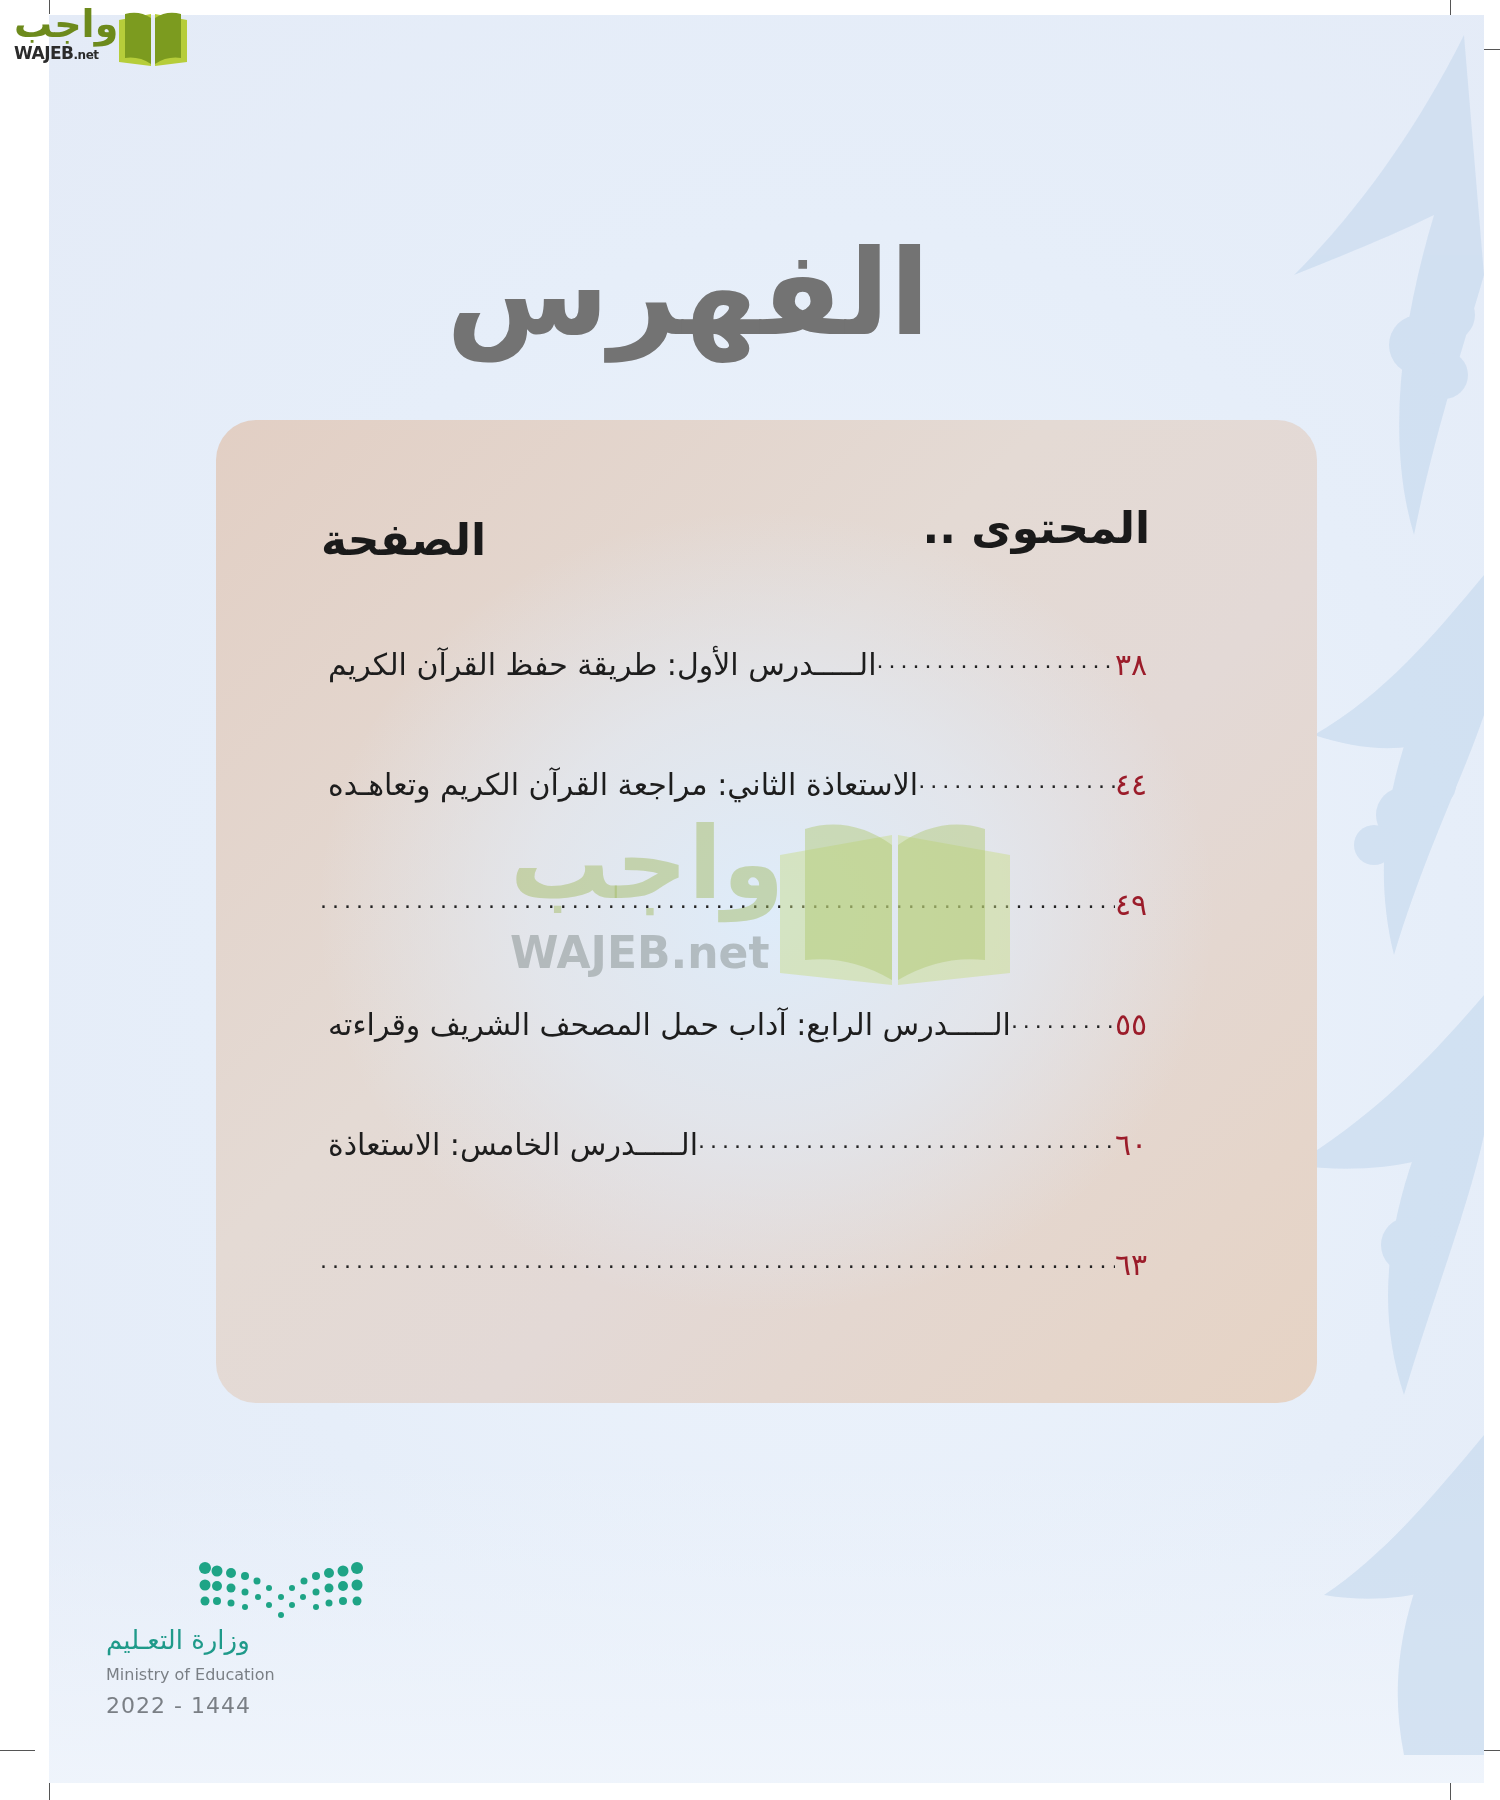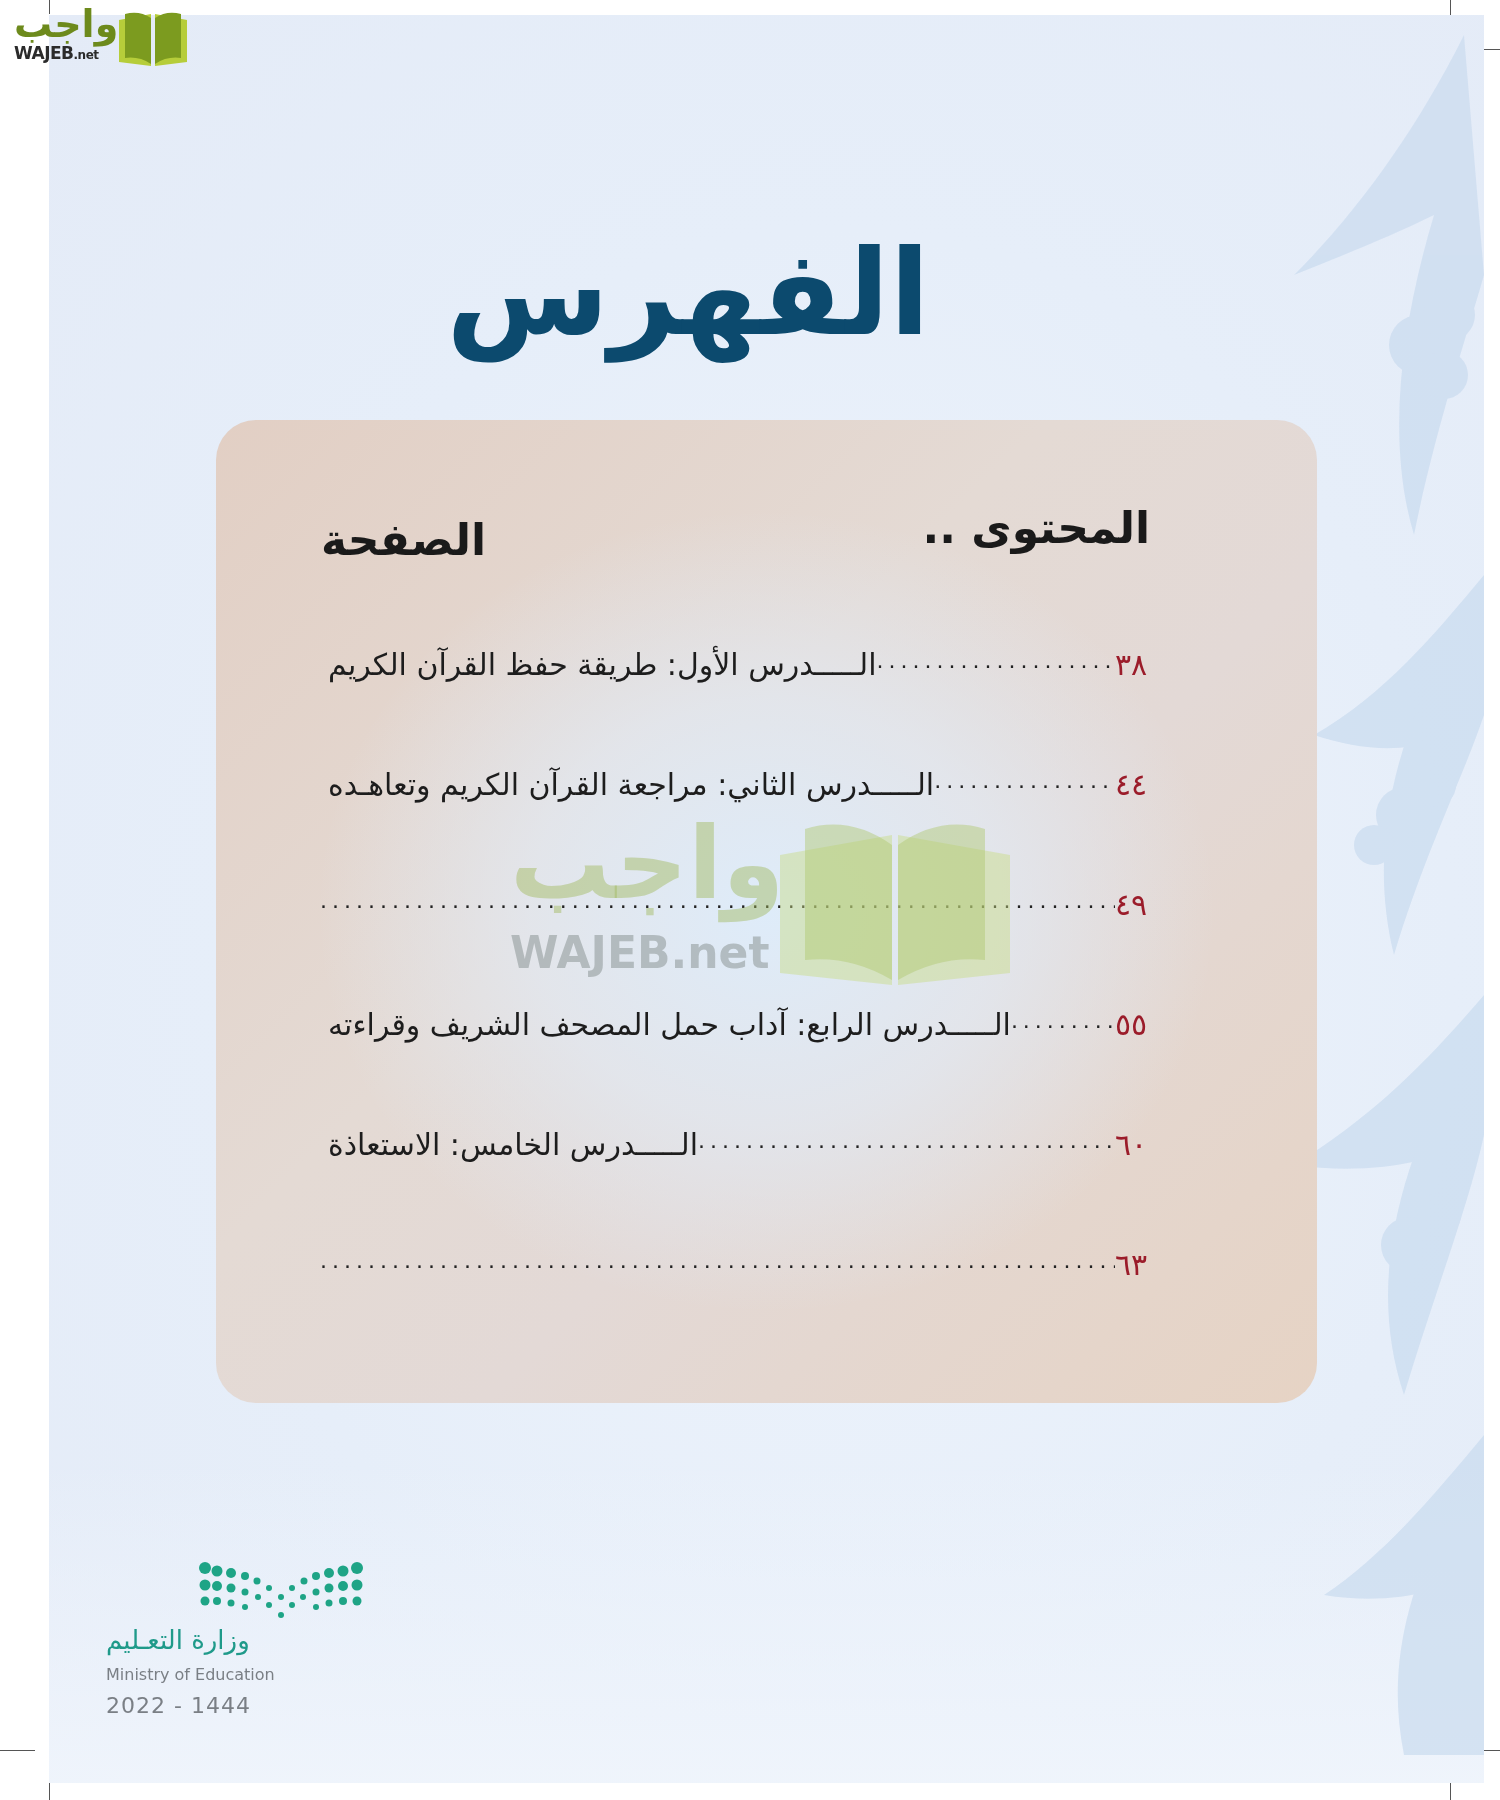--- a/index.html
+++ b/index.html
@@ -13,21 +13,21 @@
   .crop { position:absolute; background:#555; }
   
   .wajeb-logo { position:absolute; left:8px; top:4px; width:185px; height:64px; }
   .wajeb-logo .ar { position:absolute; left:6px; top:0; font-size:38px; font-weight:bold; color:#6d8a1c; line-height:40px; }
   .wajeb-logo .en { position:absolute; left:6px; top:40px; font-size:17px; font-weight:bold; color:#2b2b2b; line-height:18px; letter-spacing:-0.5px; }
   .wajeb-logo .en small { font-size:12px; }
   .wajeb-logo .book { position:absolute; left:105px; top:4px; width:80px; height:60px; }
   
   .title { position:absolute; left:600px; top:218px; width:330px; text-align:center;
            font-family:"DejaVu Sans", sans-serif; font-weight:bold; font-size:118px; line-height:150px;
-           color:#0c4a6e; direction:rtl; letter-spacing:-4px; }
+           color:#737373; direction:rtl; letter-spacing:-4px; }
   
   .panel { position:absolute; left:216px; top:420px; width:1101px; height:983px; border-radius:40px;
            background:
              radial-gradient(ellipse 48% 48% at 50% 50%, rgba(222,236,250,0.98) 0%, rgba(226,234,244,0.7) 45%, rgba(232,219,208,0) 85%),
              linear-gradient(135deg, #e2cfc4 0%, #e4dad4 40%, #e3d9d6 60%, #e6d3c4 100%); }
   .hdr { position:absolute; font-weight:bold; font-size:44px; color:#1a1a1a; direction:rtl; line-height:50px; }
   .hdr-content { right:167px; top:83px;margin-left:48px; }
   .hdr-page { left:105px; top:95px; }
   .row { position:absolute; left:104px; right:140px; height:46px; display:flex; flex-direction:row-reverse; align-items:flex-end;
          font-size:30px; color:#1d1d1d; direction:rtl; }
@@ -96,21 +96,21 @@
 <div class="panel">
   <div class="hdr hdr-content">المحتوى ..</div>
   <div class="hdr hdr-page">الصفحة</div>
 
   <div class="row" style="top:216px;">
     <span class="lbl">الـــــدرس الأول: طريقة حفظ القرآن الكريم</span>
     <span class="dots">...............................................................................</span>
     <span class="pg">٣٨</span>
   </div>
   <div class="row" style="top:336px;">
-    <span class="lbl">الـــــدرس الثاني: مراجعة القرآن الكريم وتعاهـده</span>
+    <span class="lbl">الاستعاذة الثاني: مراجعة القرآن الكريم وتعاهـده</span>
     <span class="dots">...............................................................................</span>
     <span class="pg">٤٤</span>
   </div>
   <div class="row" style="top:456px;">
     <span class="dots">...............................................................................</span>
     <span class="pg">٤٩</span>
   </div>
   <div class="row" style="top:576px;">
     <span class="lbl">الـــــدرس الرابع: آداب حمل المصحف الشريف وقراءته</span>
     <span class="dots">...............................................................................</span>

